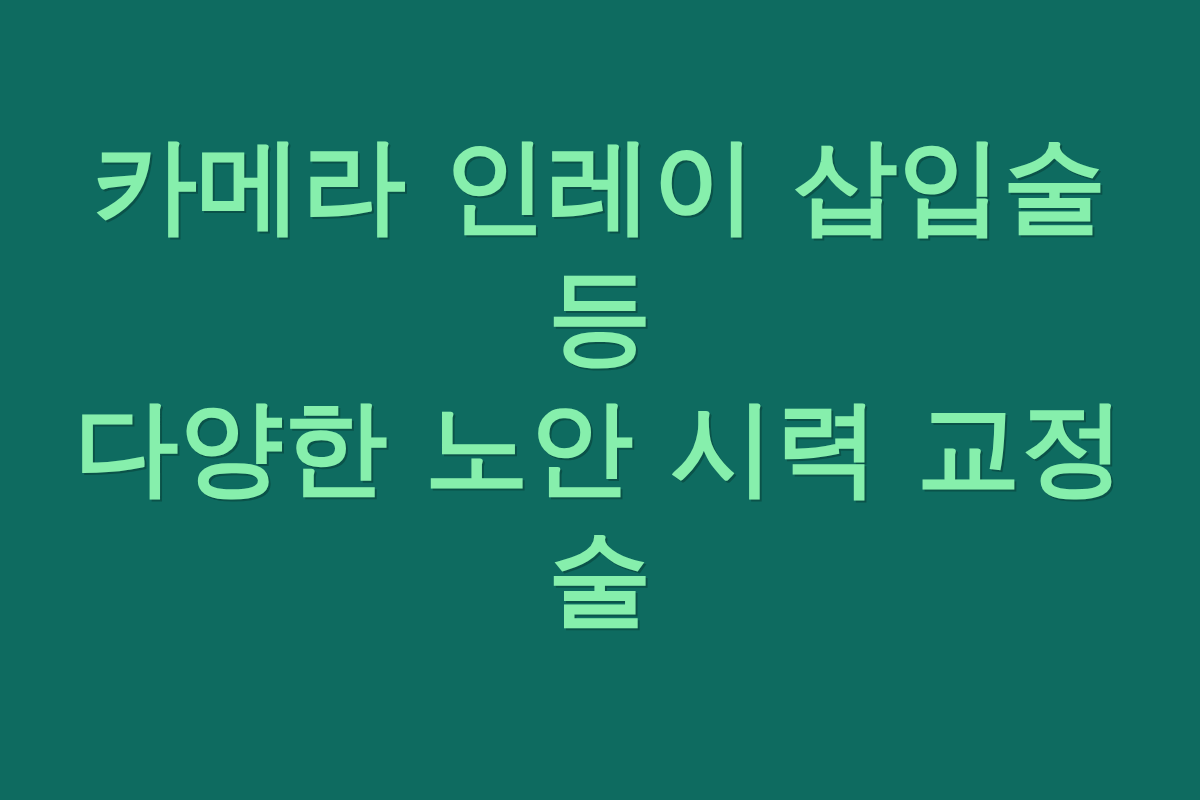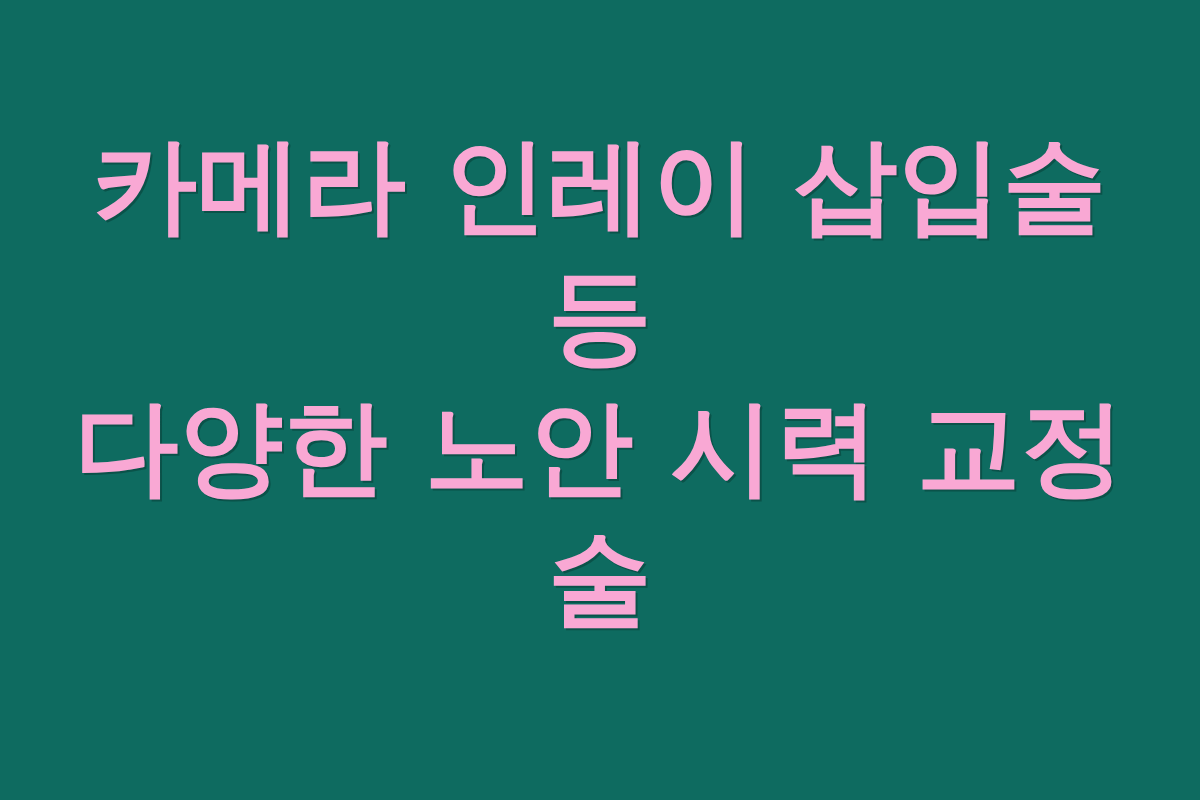--- a/index.html
+++ b/index.html
@@ -44,17 +44,17 @@
     text-shadow: 2px 2px 0 rgba(8, 62, 55, 0.55);
     transform: translateY(-18px);
     -webkit-font-smoothing: antialiased;
   }
 </style>
 </head>
 <body>
 
 <div id="banner" style="background-color: rgb(14, 107, 96);">
 
-  <h1 id="headline" style="color: #f9a8d4; text-align: center;">카메라 인레이 삽입술 등
+  <h1 id="headline" style="color: #86efac; text-align: center;">카메라 인레이 삽입술 등
 다양한 노안 시력 교정
 술</h1>
 
 </div>
 
 </body></html>

